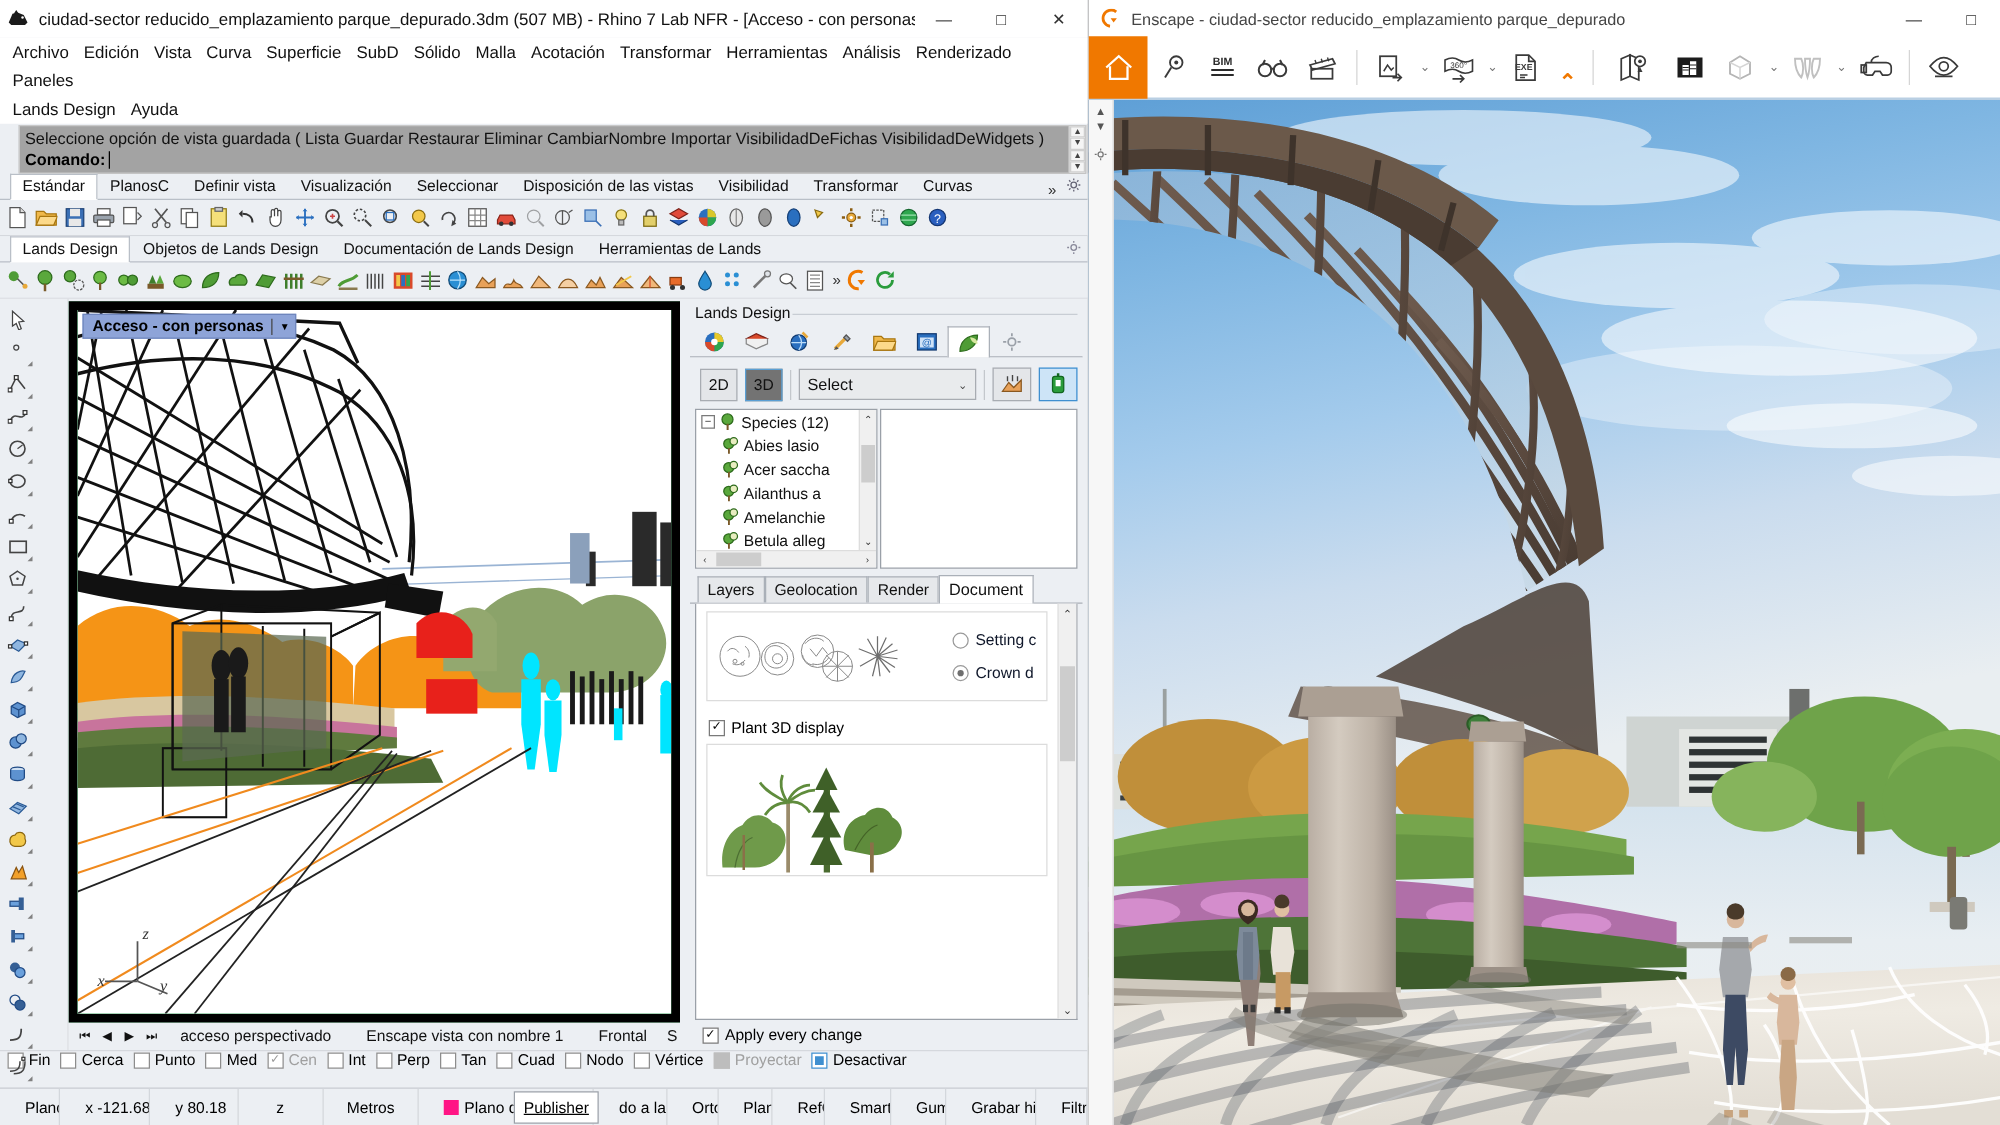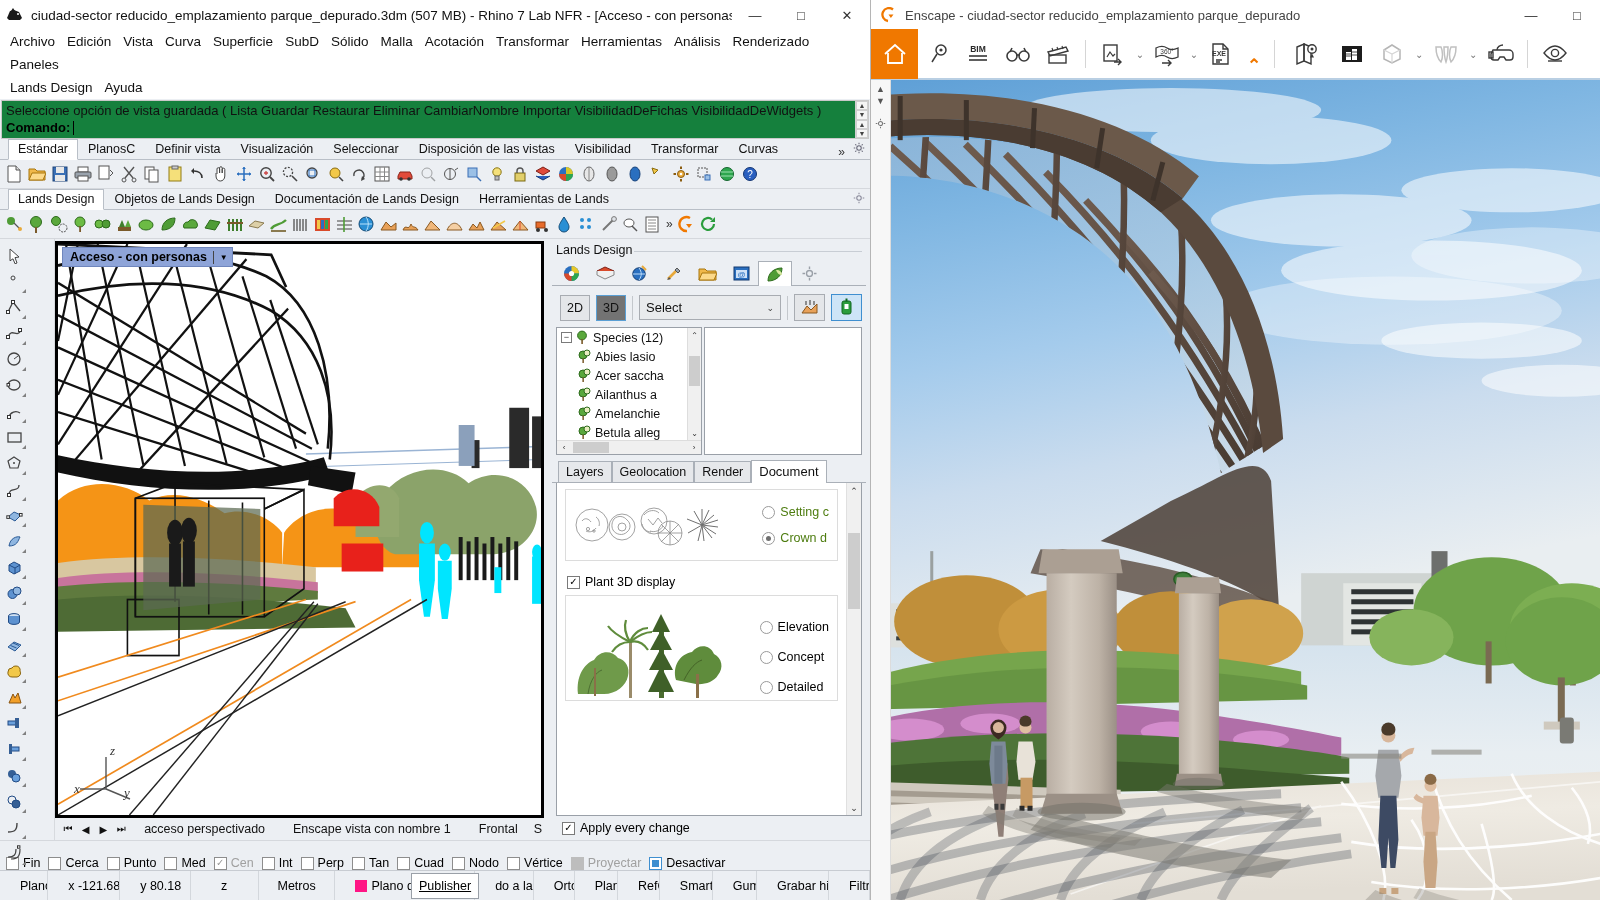--- a/index.html
+++ b/index.html
@@ -41,21 +41,21 @@
     background: #ffffff; padding: 0 4px; flex: 0 0 auto;
     display: flex; flex-wrap: wrap; align-items: center;
   }
   .menu-item {
     padding: 3px 6px; font-size: 13.5px; color: #111; white-space: nowrap;
     line-height: 17px;
   }
 
   
   .cmdarea {
-    background: #15803d; border: 1px solid #c9c9c9; margin: 1px 1px 0 1px;
+    background: #a3a3a3; border: 1px solid #c9c9c9; margin: 1px 1px 0 15px;
     flex: 0 0 auto; display: flex; position: relative;
   }
   .cmd-lines { flex: 1 1 auto; padding: 1px 4px; }
   .cmd-line { font-size: 13px; line-height: 17px; color: #111; white-space: nowrap; overflow: hidden; }
   .cmd-prompt { font-weight: bold; font-size: 13px; line-height: 18px; display: flex; align-items: center; }
   .cmd-caret {
     display: inline-block; width: 1px; height: 14px; background: #000; margin-left: 3px;
   }
   .cmd-spin { width: 13px; flex: 0 0 13px; background:#f0f0f0; border-left:1px solid #d0d0d0;
      display:flex; flex-direction:column; }
@@ -94,21 +94,21 @@
     position: absolute; right: 1px; bottom: 1px; width: 0; height: 0;
     border-left: 4px solid transparent; border-bottom: 4px solid #808080;
   }
 
   
   .viewport-wrap {
     flex: 1 1 auto; min-width: 0; display: flex; flex-direction: column;
     background: #eceff3; padding: 2px 4px 0 0;
   }
   .viewport {
-    position: relative; flex: 1 1 auto; background: #86efac; border: 3px solid #000000;
+    position: relative; flex: 1 1 auto; background: #86efac; border: 7px solid #000000;
     overflow: hidden;
   }
   .vp-label {
     position: absolute; left: 4px; top: 3px; z-index: 5;
     background: #8ea4d8; color: #000; font-weight: bold; font-size: 12.5px;
     padding: 2px 4px 2px 7px; display: flex; align-items: center; gap: 6px;
     border: 1px solid #6f86bd;
   }
   .vp-label .sep { width:1px; height:13px; background:#444; }
   .vp-label .dn { font-size: 8px; }
@@ -175,28 +175,28 @@
   .doc-sb .up, .doc-sb .dn { height: 15px; display:flex; align-items:center; justify-content:center; font-size:9px; color:#333;}
   .doc-sb .thumb { position: absolute; left:1px; right:1px; top: 50px; height: 76px; background: #cdcdcd; }
   .grp {
     border: 1px solid #dcdcdc; margin: 4px 8px 0 8px; padding: 4px 6px; position: relative;
     display: flex; align-items: center; justify-content: space-between;
   }
   .radio-col { display: flex; flex-direction: column; gap: 12px; padding-right: 2px;}
   .rad { display: flex; align-items: center; gap: 5px; font-size: 12.5px; white-space: nowrap; }
   .rad .dot { width: 13px; height: 13px; border-radius: 50%; border: 1px solid #9a9a9a; background: #fff; flex:0 0 13px; position: relative;}
   .rad.sel .dot::after { content:""; position:absolute; left:3px; top:3px; width:5px; height:5px; border-radius:50%; background:#6f6f6f;}
-  .rad.dis { color: #4d7c0f; }
+  .rad.dis { color: #0f172a; }
   .cbx { display: flex; align-items: center; gap: 5px; font-size: 12.5px; }
   .cbx .box { width: 13px; height: 13px; border: 1px solid #7a7a7a; background:#fff; flex:0 0 13px; display:flex; align-items:center; justify-content:center; font-size:10px; line-height:10px;}
   .apply-row { padding: 5px 0 5px 10px; flex: 0 0 auto;}
 
   
   .osnap {
-    flex: 0 0 30px; background: #eceff3; display: flex; align-items: flex-end;
+    flex: 0 0 30px; background: #eceff3; display: flex; align-items: flex-start;
     gap: 2px; padding: 0 6px; border-top: 1px solid #d5d8dd; font-size: 12.5px;
   }
   .osnap .cbx { gap: 4px; margin-right: 6px; }
   .osnap .cbx .box { border-color:#8d8d8d; }
   .osnap .dis { color: #a0a0a0; }
   .osnap .box.gray { background:#bdbdbd; border-color:#bdbdbd; }
   .osnap .box.blue { background:#fff; border-color:#3f8fd0; position:relative;}
   .osnap .box.blue::after{content:"";position:absolute;left:2px;top:2px;right:2px;bottom:2px;background:#3f8fd0;}
 
   
@@ -1308,34 +1308,20 @@
                       <path d="M89 28l11 20H78z"></path>
                     <path d="M89 46l12 22H77z"></path>
                       <path d="M89 64l13 26H76z"></path>
                   </g>
 
                   <path d="M104 78c-4-14 4-26 16-28 6-8 18-8 22 2 8 4 10 14 4 21-4 7-14 10-22 9z" fill="#5f8c3c"></path>
                   <path d="M112 78c6-12 12-18 18-20" stroke="#446327" fill="none"></path>
                   <rect x="124" y="72" width="3" height="24" fill="#8a7048"></rect>
                 </g>
               </svg>
-              <div class="radio-col" style="gap:16px;padding-top:18px;">
-                <div class="rad">
-                  <span class="dot"></span>
-                  <span>Elevation</span>
-                </div>
-                <div class="rad">
-                  <span class="dot"></span>
-                  <span>Concept</span>
-                </div>
-                <div class="rad">
-                  <span class="dot"></span>
-                  <span>Detailed</span>
-                </div>
-              </div>
             </div>
           </div>
 
           <div class="doc-sb">
             <div class="up">⌃</div>
             <div class="thumb"></div>
             <div class="dn" style="position:absolute;bottom:0;left:0;right:0">⌄</div>
           </div>
         </div>
 

